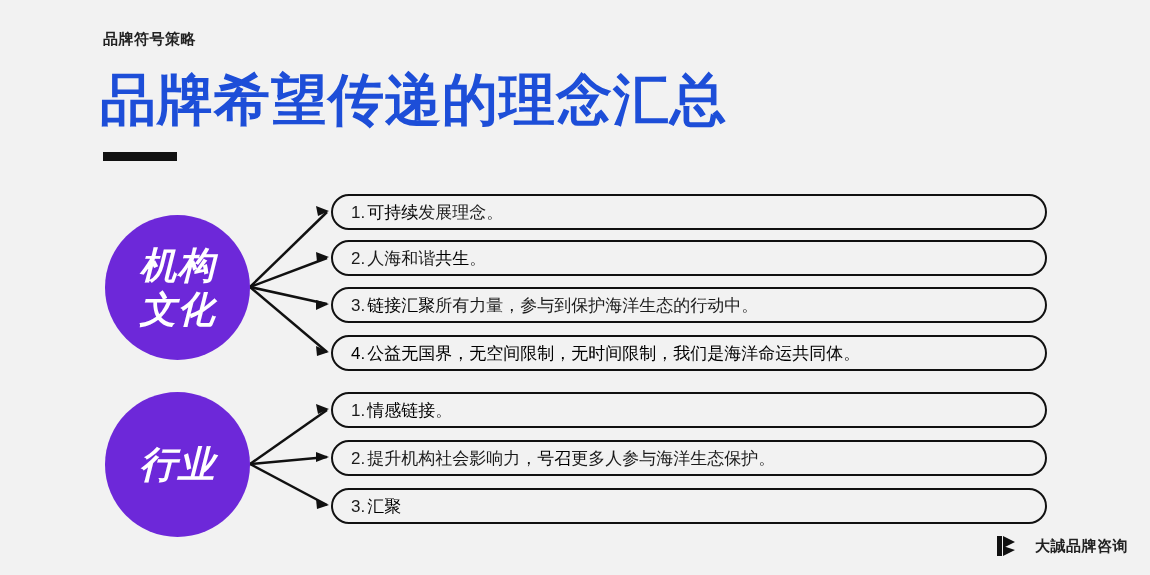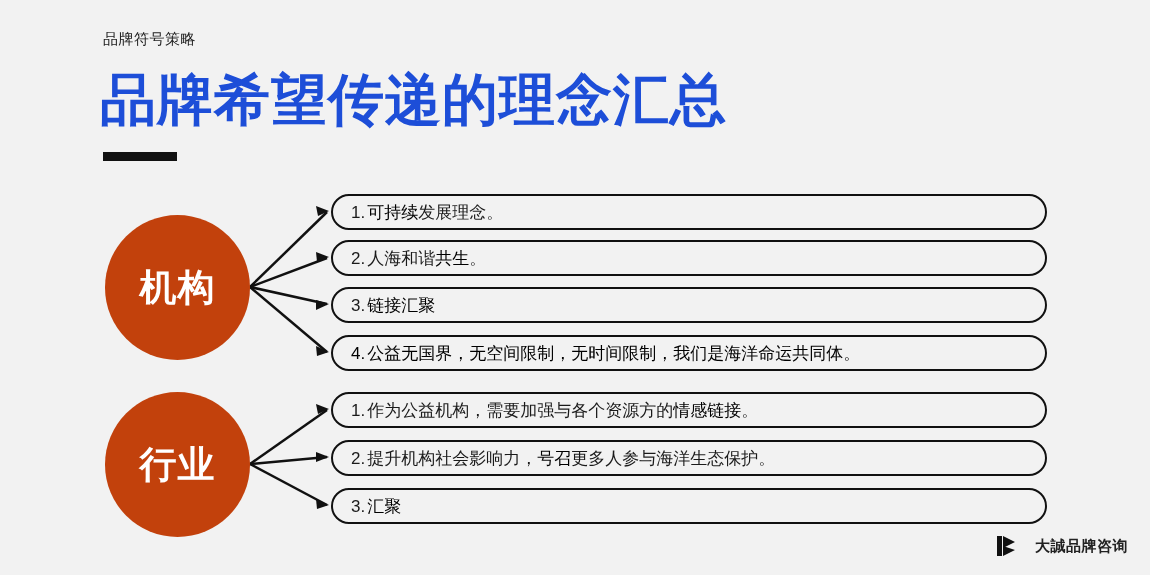--- a/index.html
+++ b/index.html
@@ -19,21 +19,21 @@
     position: absolute;
     left: 0; top: 0;
     width: 1150px;
     height: 575px;
   }
   .kicker {
     position: absolute;
     left: 103px;
     top: 30px;
     font-size: 15px;
-    font-weight: normal;
+    font-weight: bold;
     letter-spacing: 0.5px;
     color: #222;
   }
   .title {
     position: absolute;
     left: 100px;
     top: 68px;
     font-size: 56px;
     font-weight: bold;
     letter-spacing: 1px;
@@ -46,32 +46,33 @@
     left: 103px;
     top: 152px;
     width: 74px;
     height: 9px;
     background: #111;
   }
 
   
   .ellipse {
     position: absolute;
-    background: #c2410c;
+    background: #6d28d9;
     border-radius: 50%;
     color: #fff;
     display: flex;
     flex-direction: column;
     align-items: center;
     justify-content: center;
     text-align: right;
     font-size: 37px;
     font-weight: bold;
     line-height: 1.18;
     letter-spacing: 1px;
+    font-style: italic;
   }
   #ellipse-culture {
     left: 105px;
     top: 215px;
     width: 145px;
     height: 145px;
   }
   #ellipse-industry {
     left: 105px;
     top: 392px;
@@ -152,52 +153,53 @@
       <polygon points="329,304 316,300 316,310"></polygon>
       <polygon points="329,352 316,346 317,356"></polygon>
       <polygon points="329,409 316,404 318,414"></polygon>
       <polygon points="329,457 316,452 316,462"></polygon>
       <polygon points="329,505 316,499 317,509"></polygon>
     </g>
   </svg>
 
   <div class="ellipse" id="ellipse-culture">
     <span>机构</span>
+    <span>文化</span>
   </div>
 
   <div class="pill" style="left:331px; top:194px; width:716px;">
     <span class="num">1.</span>
     <span class="hl">可持续</span>
     <span>发展理念。</span>
   </div>
 
   <div class="pill" style="left:331px; top:240px; width:716px;">
     <span class="num">2.</span>
     <span>人海和谐</span>
     <span class="hl">共生</span>
     <span>。</span>
   </div>
 
   <div class="pill" style="left:331px; top:287px; width:716px;">
     <span class="num">3.</span>
     <span class="hl">链接汇聚</span>
+    <span>所有力量，参与到保护海洋生态的行动中。</span>
   </div>
 
   <div class="pill" style="left:331px; top:335px; width:716px;">
     <span class="num hl">4.</span>
     <span class="hl">公益无国界，无空间限制，无时间限制，我们是海洋命运共同体。</span>
   </div>
 
   <div class="ellipse" id="ellipse-industry">
     <span>行业</span>
   </div>
 
   <div class="pill" style="left:331px; top:392px; width:716px;">
     <span class="num">1.</span>
-    <span>作为公益机构，需要加强与各个资源方的</span>
     <span class="hl">情感链接</span>
     <span>。</span>
   </div>
 
   <div class="pill" style="left:331px; top:440px; width:716px;">
     <span class="num">2.</span>
     <span>提升机构社会影响力，</span>
     <span class="hl">号召</span>
     <span>更多人参与海洋生态保护。</span>
   </div>

